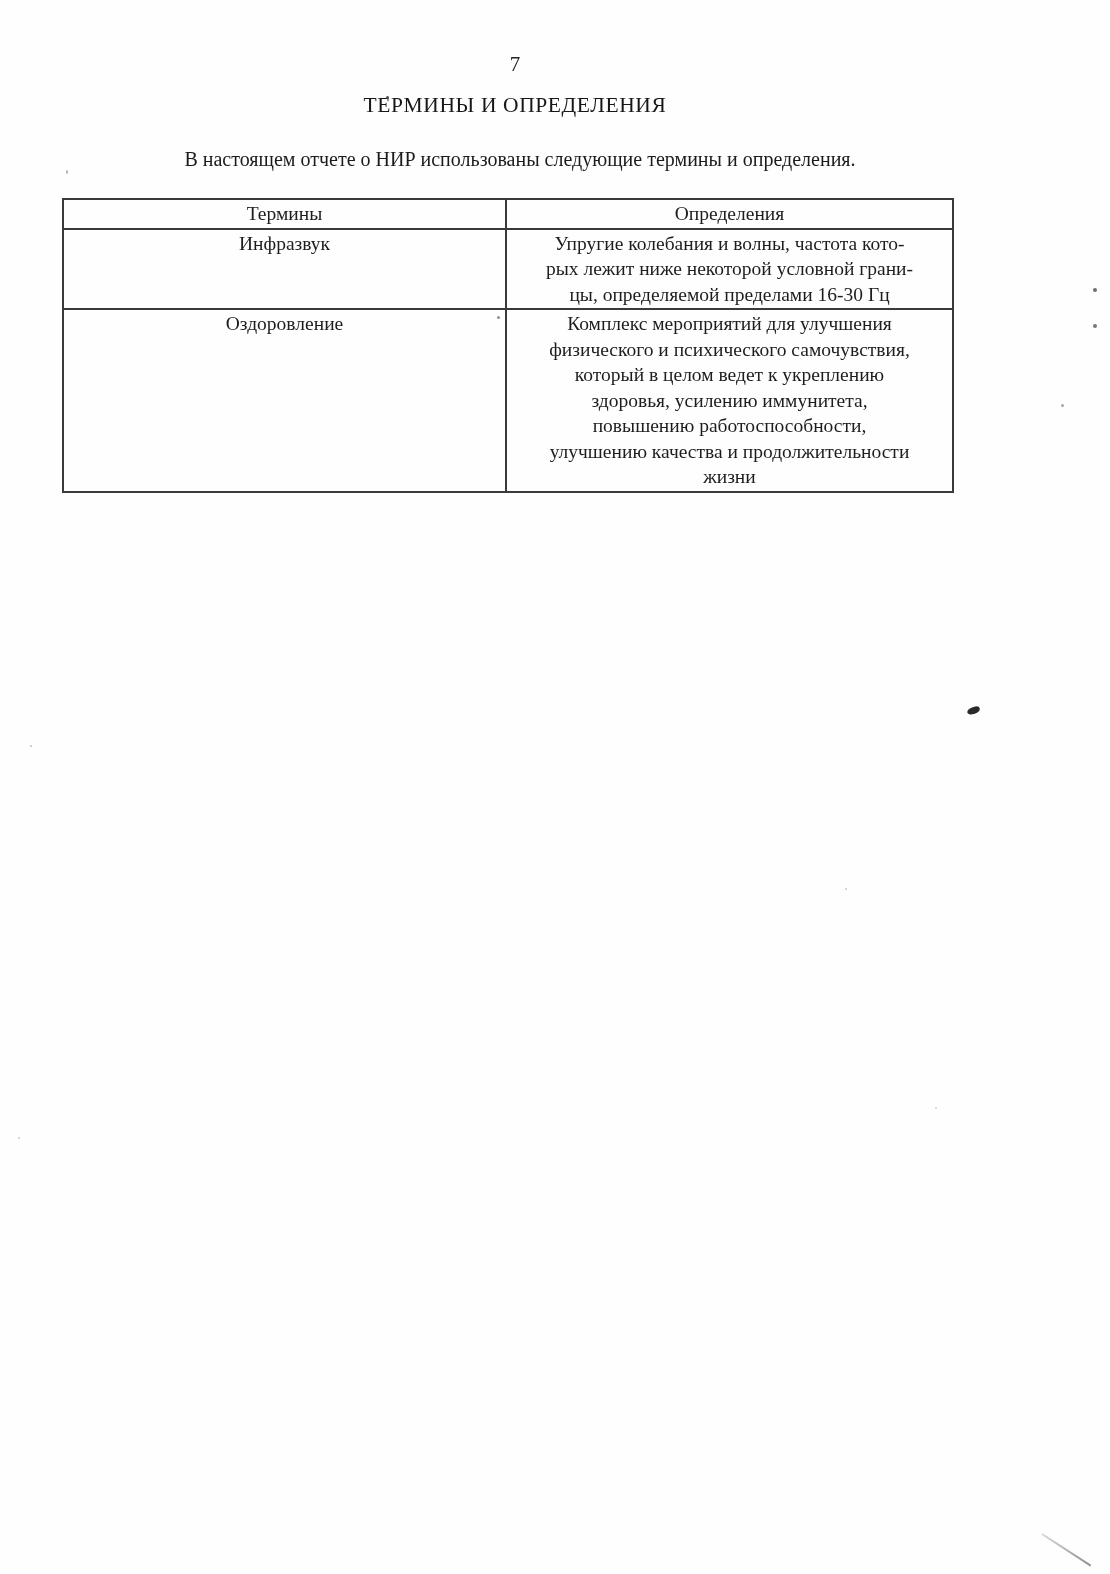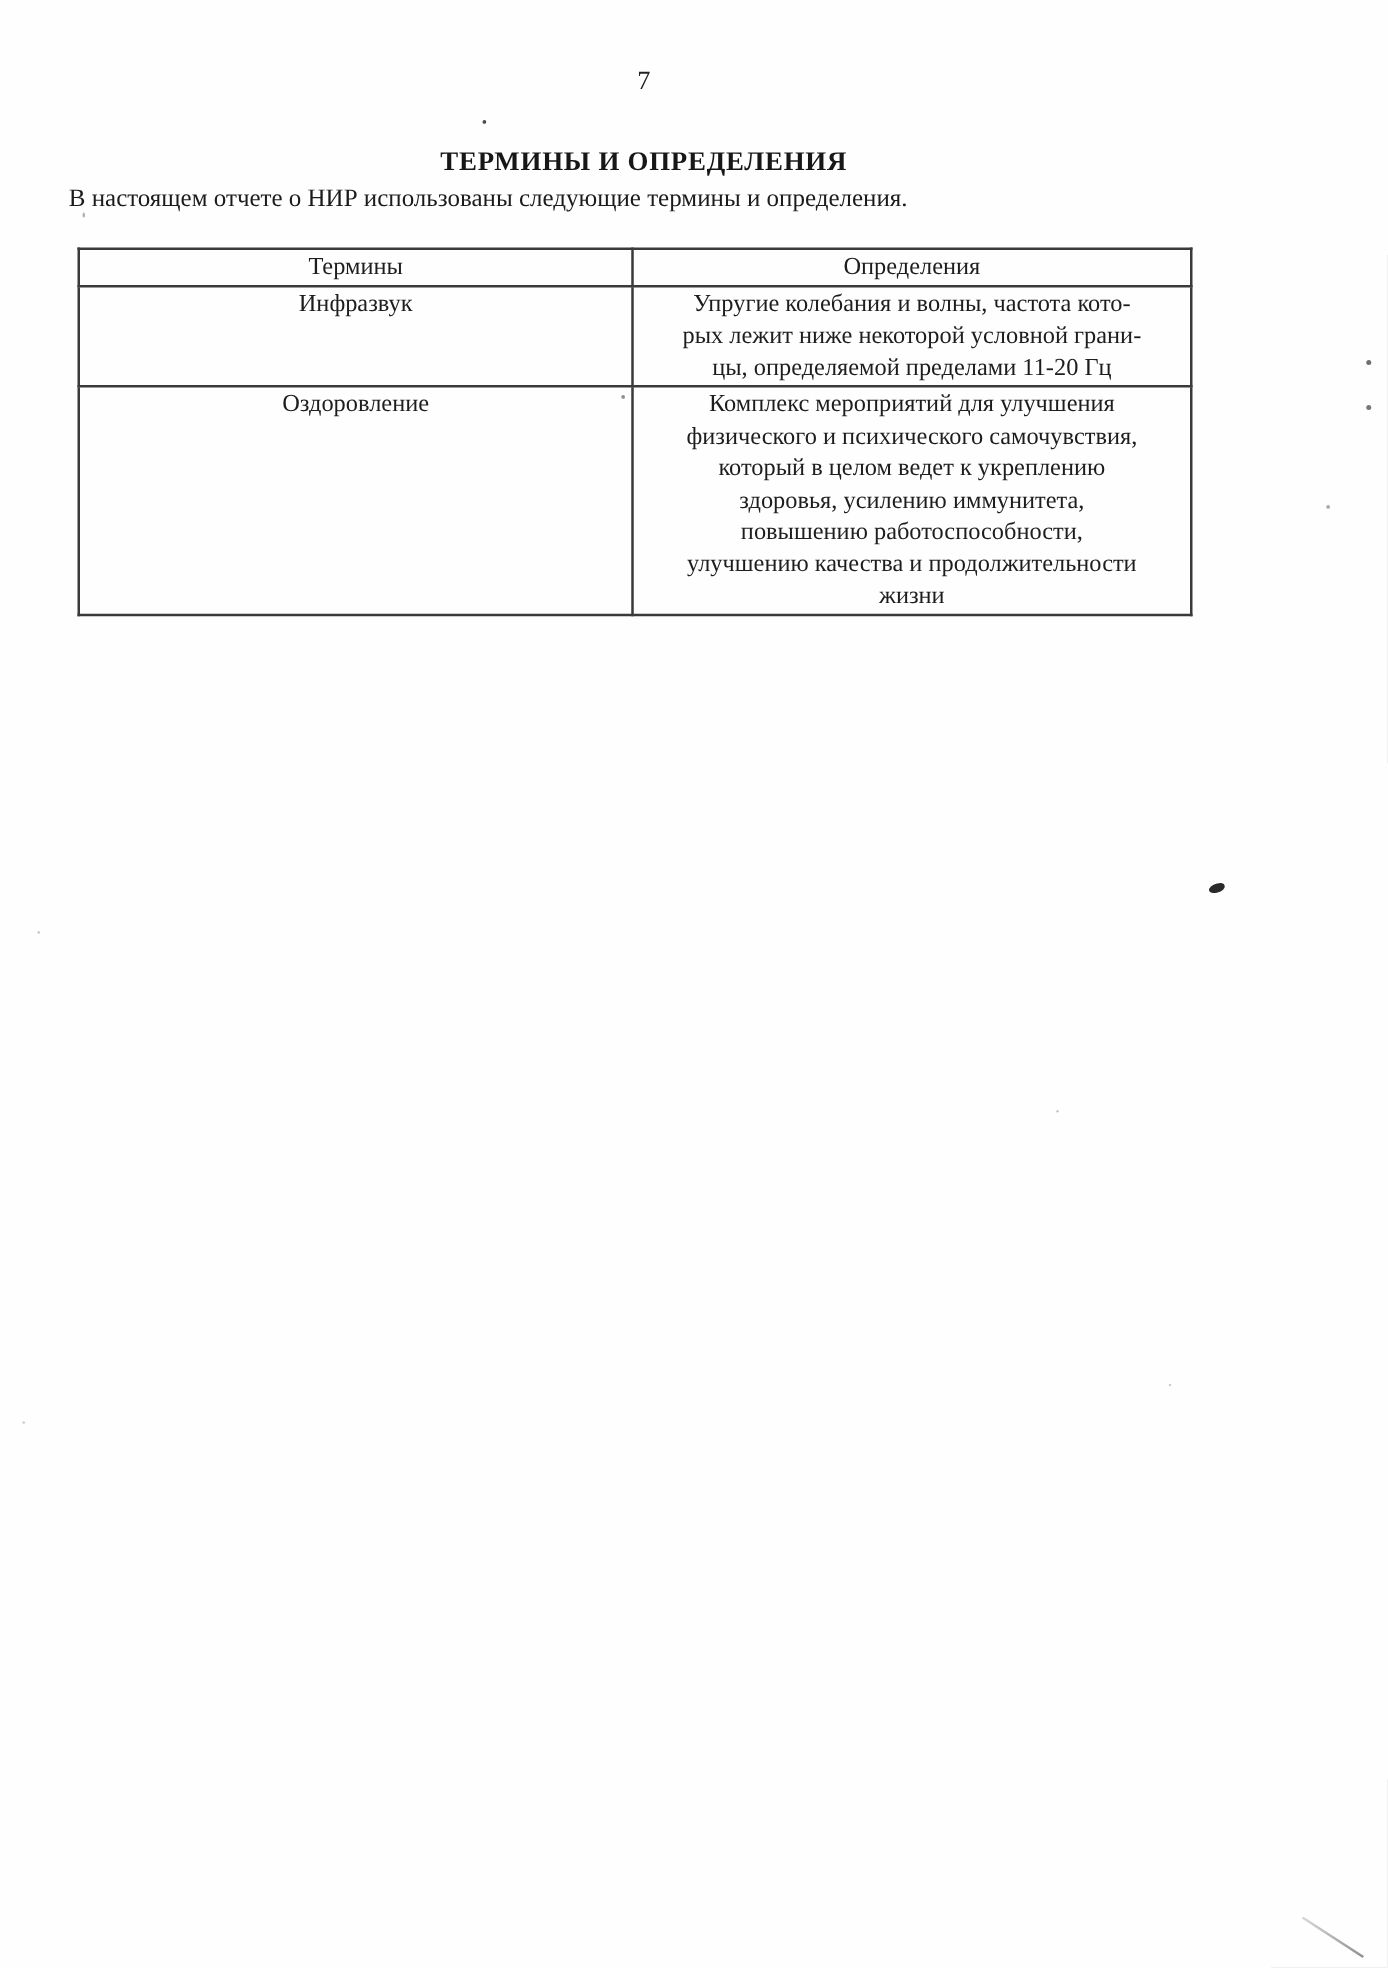--- a/index.html
+++ b/index.html
@@ -20,37 +20,37 @@
     position: absolute;
     top: 52px;
     left: 0;
     width: 1030px;
     text-align: center;
     font-size: 21px;
     color: #222;
   }
   .doc-title {
     position: absolute;
-    top: 117px;
+    top: 93px;
     left: 0;
     width: 1030px;
     margin: 0;
     text-align: center;
     font-size: 21.5px;
-    font-weight: 700;
+    font-weight: 400;
     letter-spacing: 0.6px;
     color: #171717;
   }
   .intro {
     position: absolute;
     top: 148px;
-    left: 55px;
+    left: 70px;
     width: 900px;
     margin: 0;
-    text-align: left;
+    text-align: center;
     font-size: 20px;
     color: #1b1b1b;
   }
   table.terms {
     position: absolute;
     top: 198px;
     left: 62px;
     width: 890px;
     border-collapse: collapse;
     table-layout: fixed;
@@ -119,21 +119,21 @@
       <tr>
         <th>Термины</th>
         <th>Определения</th>
       </tr>
     </thead>
     <tbody>
       <tr class="r0">
         <td>Инфразвук</td>
         <td>Упругие колебания и волны, частота кото-
 рых лежит ниже некоторой условной грани-
-цы, определяемой пределами 11-20 Гц</td>
+цы, определяемой пределами 16-30 Гц</td>
       </tr>
       <tr class="r3">
         <td>Оздоровление</td>
         <td>Комплекс мероприятий для улучшения
 физического и психического самочувствия,
 который в целом ведет к укреплению
 здоровья, усилению иммунитета,
 повышению работоспособности,
 улучшению качества и продолжительности
 жизни</td>

